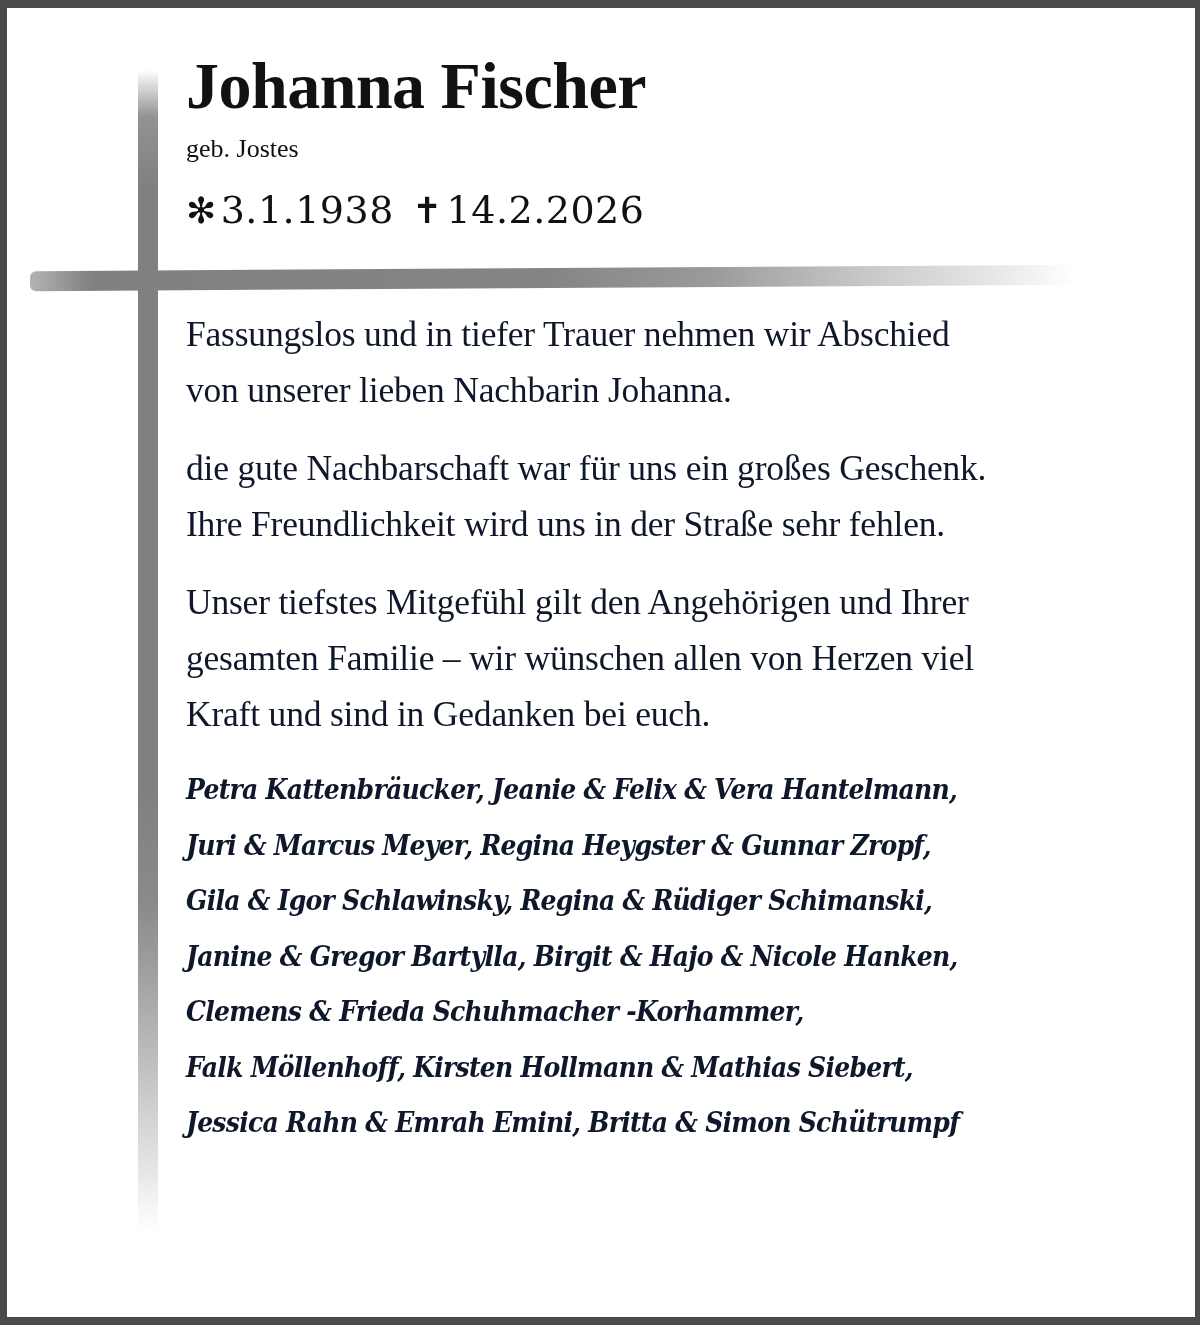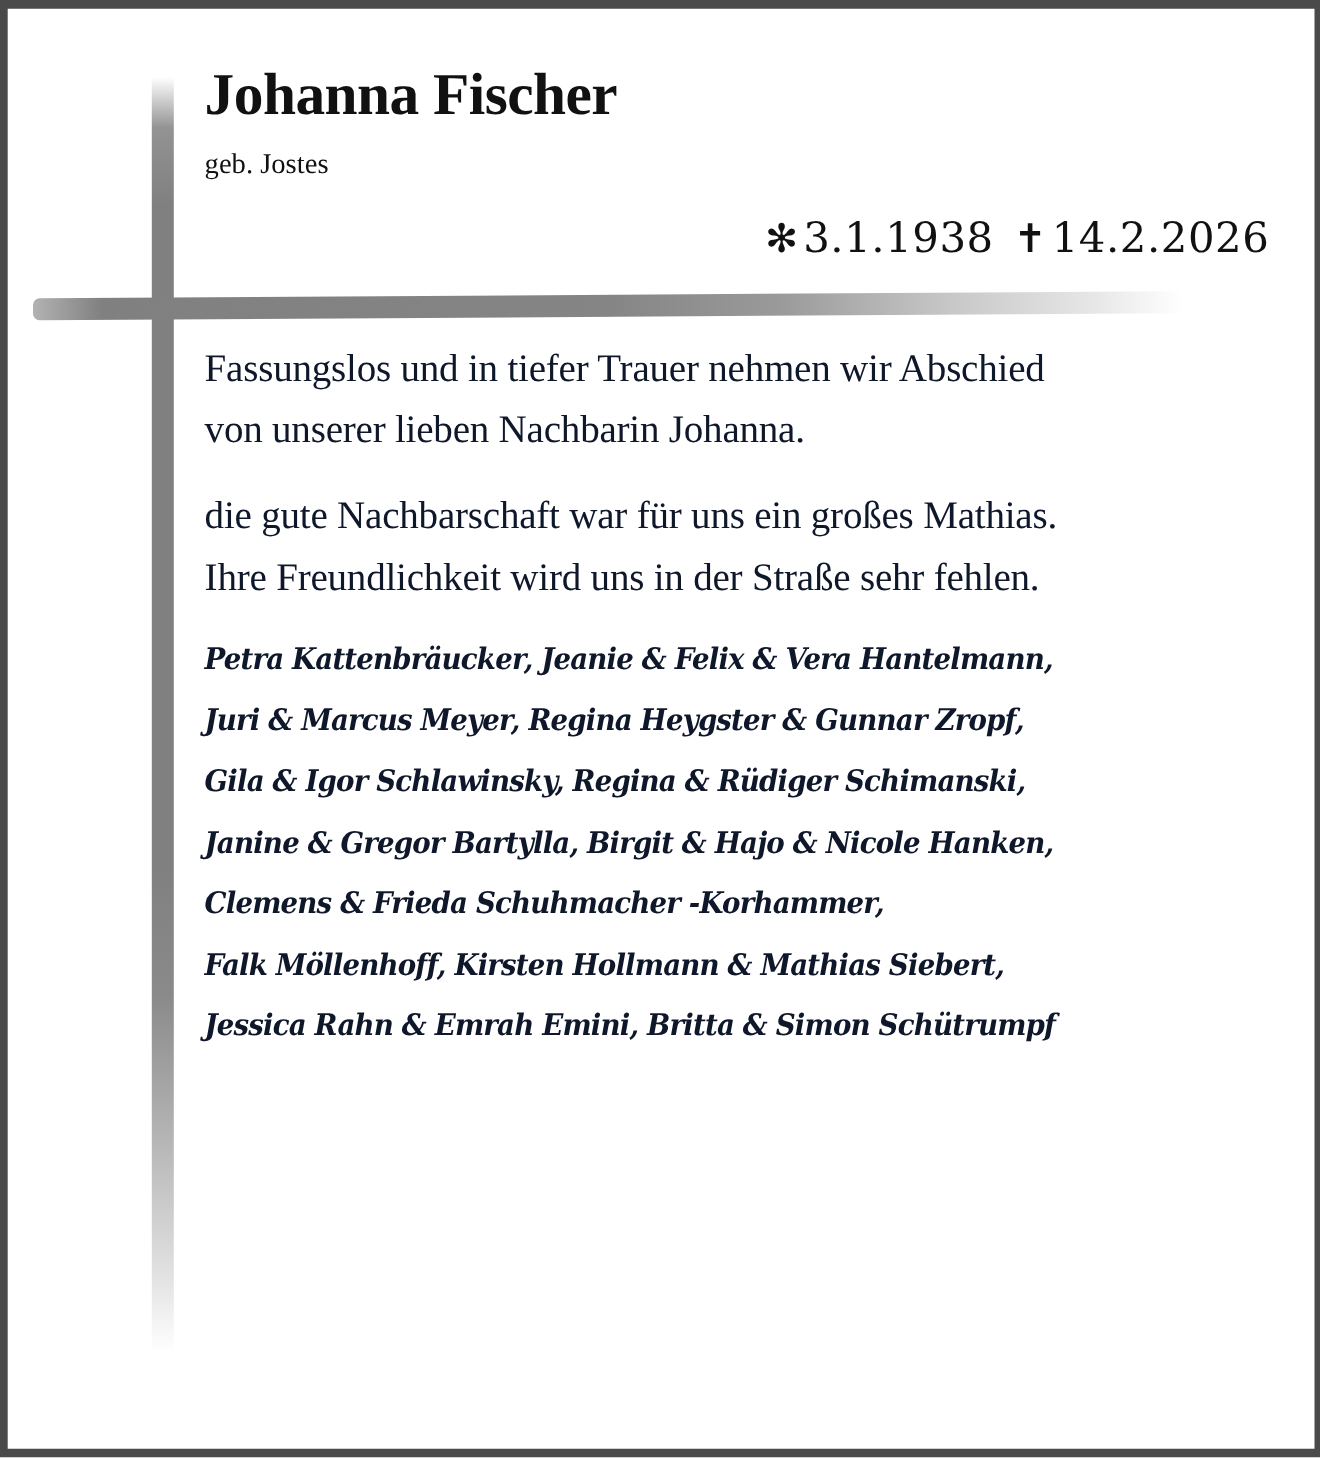--- a/index.html
+++ b/index.html
@@ -38,30 +38,30 @@
     border-radius: 6px;
     transform: skewY(-0.35deg);
   }
   .content {
     position: absolute; left: 186px; top: 50px; width: 980px;
     color: #111111;
     font-family: "DejaVu Serif", "Liberation Serif", serif;
   }
   .name {
     font-family: "Liberation Serif", serif;
-    font-weight: bold; font-size: 54px; line-height: 72px; margin: 0;
+    font-weight: bold; font-size: 66px; line-height: 72px; margin: 0;
     letter-spacing: -0.5px;
   }
   .maiden {
     font-family: "Liberation Serif", serif;
     font-size: 26px; line-height: 54px; margin: 0;
   }
   .dates {
     font-family: "DejaVu Serif", serif;
-    font-size: 38px; line-height: 56px; margin: 12px; letter-spacing: 0.5px; text-align: right;
+    font-size: 38px; line-height: 68px; margin: 0; letter-spacing: 0.5px;
   }
   .dates .sym { font-size: 36px; margin-right: 4px; }
   .dates .gap { display: inline-block; width: 18px; }
   .body {
     position: absolute; left: 186px; top: 306px; width: 980px;
     font-family: "Liberation Serif", serif; color: #0f172a;
     font-size: 35.5px; line-height: 56px; letter-spacing: -0.2px;
   }
   .para { margin: 0 0 22px 0; }
   .para span { display: block; white-space: nowrap; }
@@ -88,22 +88,27 @@
     <span class="sym">✻</span><span>3.1.1938</span><span class="gap"></span><span class="sym">✝</span><span>14.2.2026</span>
   </p>
 </div>
 
 <div class="body">
   <div class="para">
     <span>Fassungslos und in tiefer Trauer nehmen wir Abschied</span>
     <span>von unserer lieben Nachbarin Johanna.</span>
   </div>
   <div class="para">
-    <span>die gute Nachbarschaft war für uns ein großes Mathias.</span>
+    <span>die gute Nachbarschaft war für uns ein großes Geschenk.</span>
     <span>Ihre Freundlichkeit wird uns in der Straße sehr fehlen.</span>
+  </div>
+  <div class="para">
+    <span>Unser tiefstes Mitgefühl gilt den Angehörigen und Ihrer</span>
+    <span>gesamten Familie – wir wünschen allen von Herzen viel</span>
+    <span>Kraft und sind in Gedanken bei euch.</span>
   </div>
   <div class="signers">
     <span>Petra Kattenbräucker, Jeanie &amp; Felix &amp; Vera Hantelmann,</span>
     <span>Juri &amp; Marcus Meyer, Regina Heygster &amp; Gunnar Zropf,</span>
     <span>Gila &amp; Igor Schlawinsky, Regina &amp; Rüdiger Schimanski,</span>
     <span>Janine &amp; Gregor Bartylla, Birgit &amp; Hajo &amp; Nicole Hanken,</span>
     <span>Clemens &amp; Frieda Schuhmacher -Korhammer,</span>
     <span>Falk Möllenhoff, Kirsten Hollmann &amp; Mathias Siebert,</span>
     <span>Jessica Rahn &amp; Emrah Emini, Britta &amp; Simon Schütrumpf</span>
   </div>

